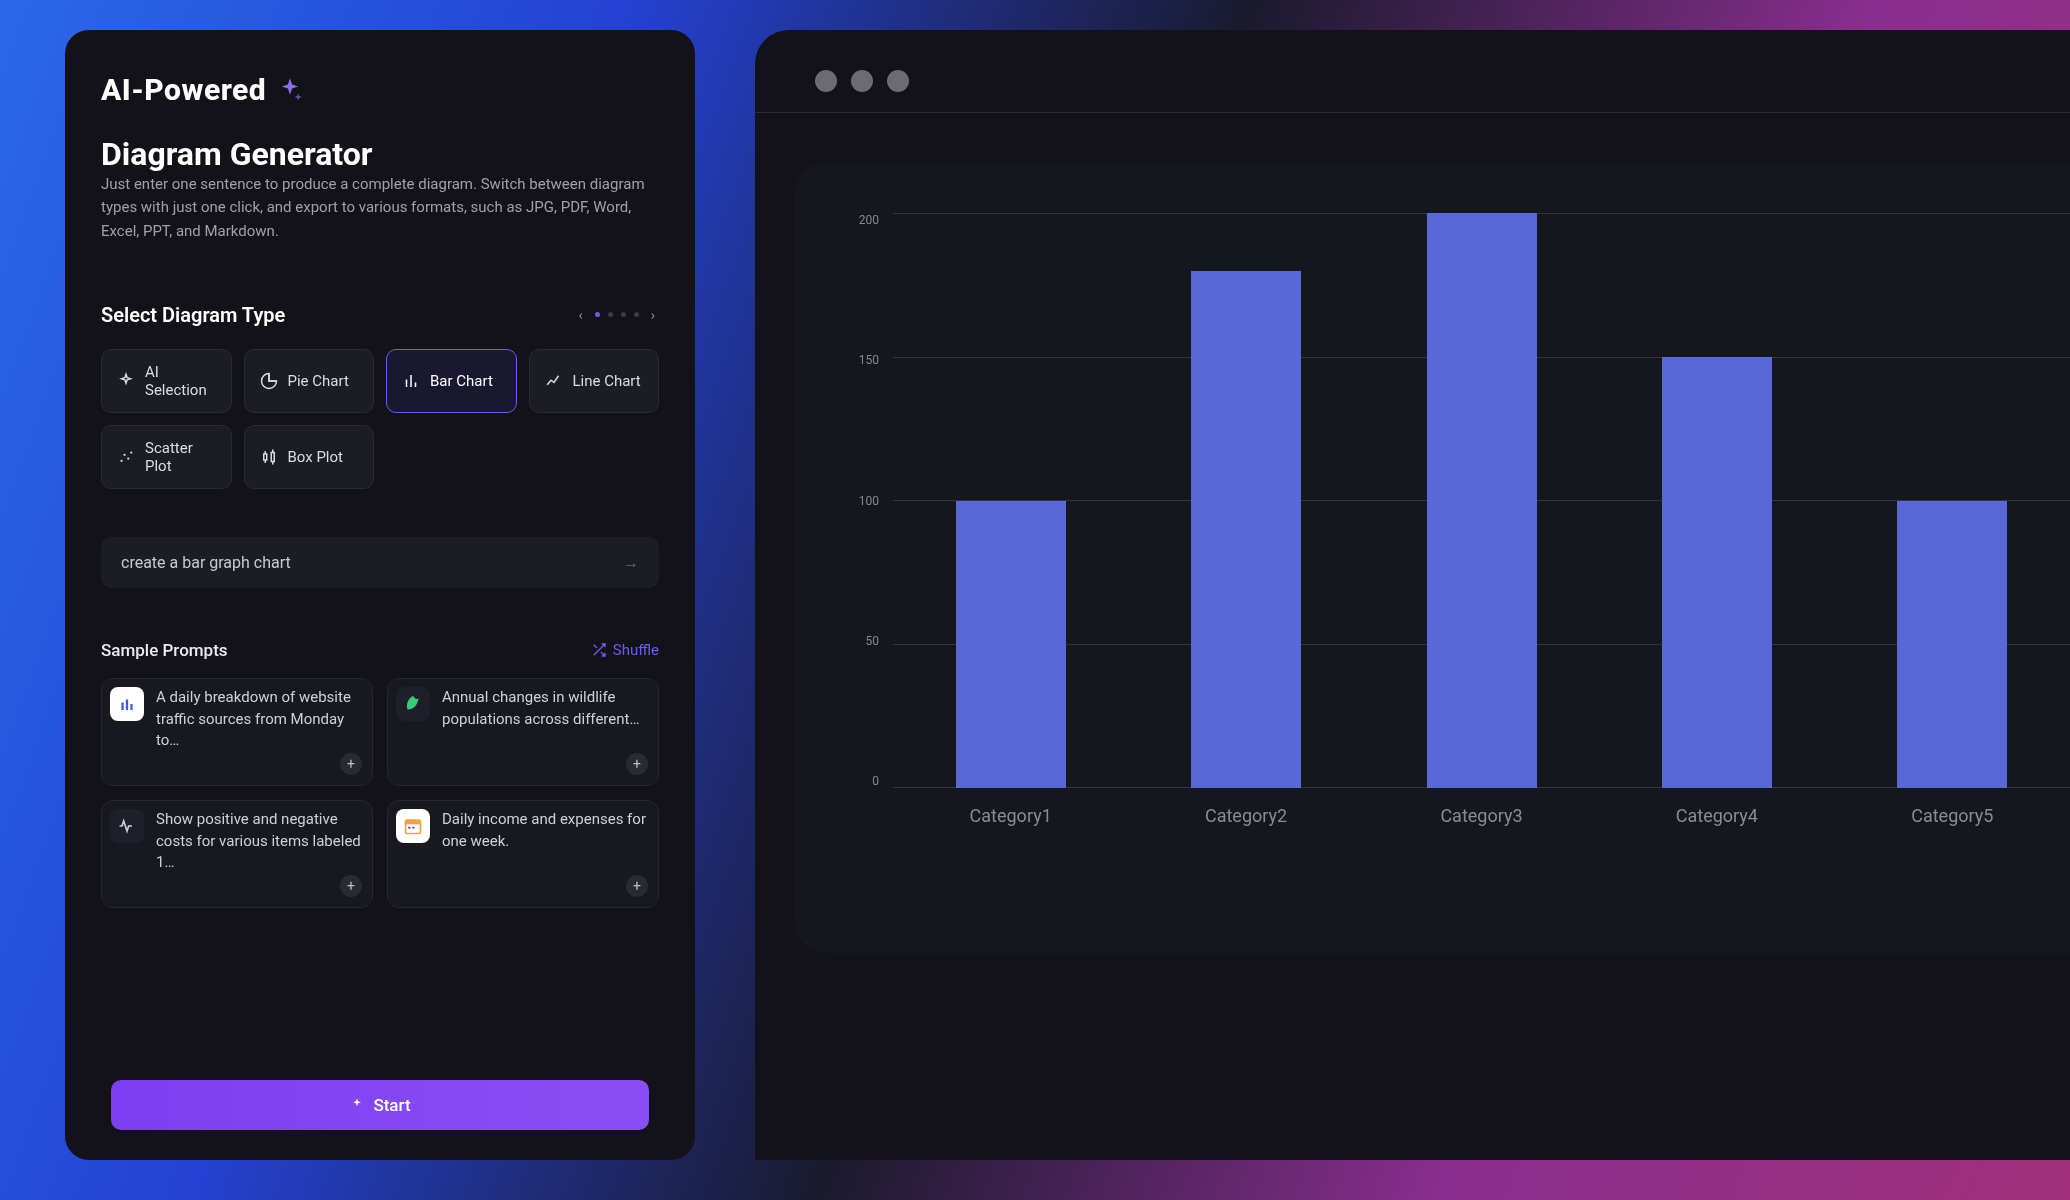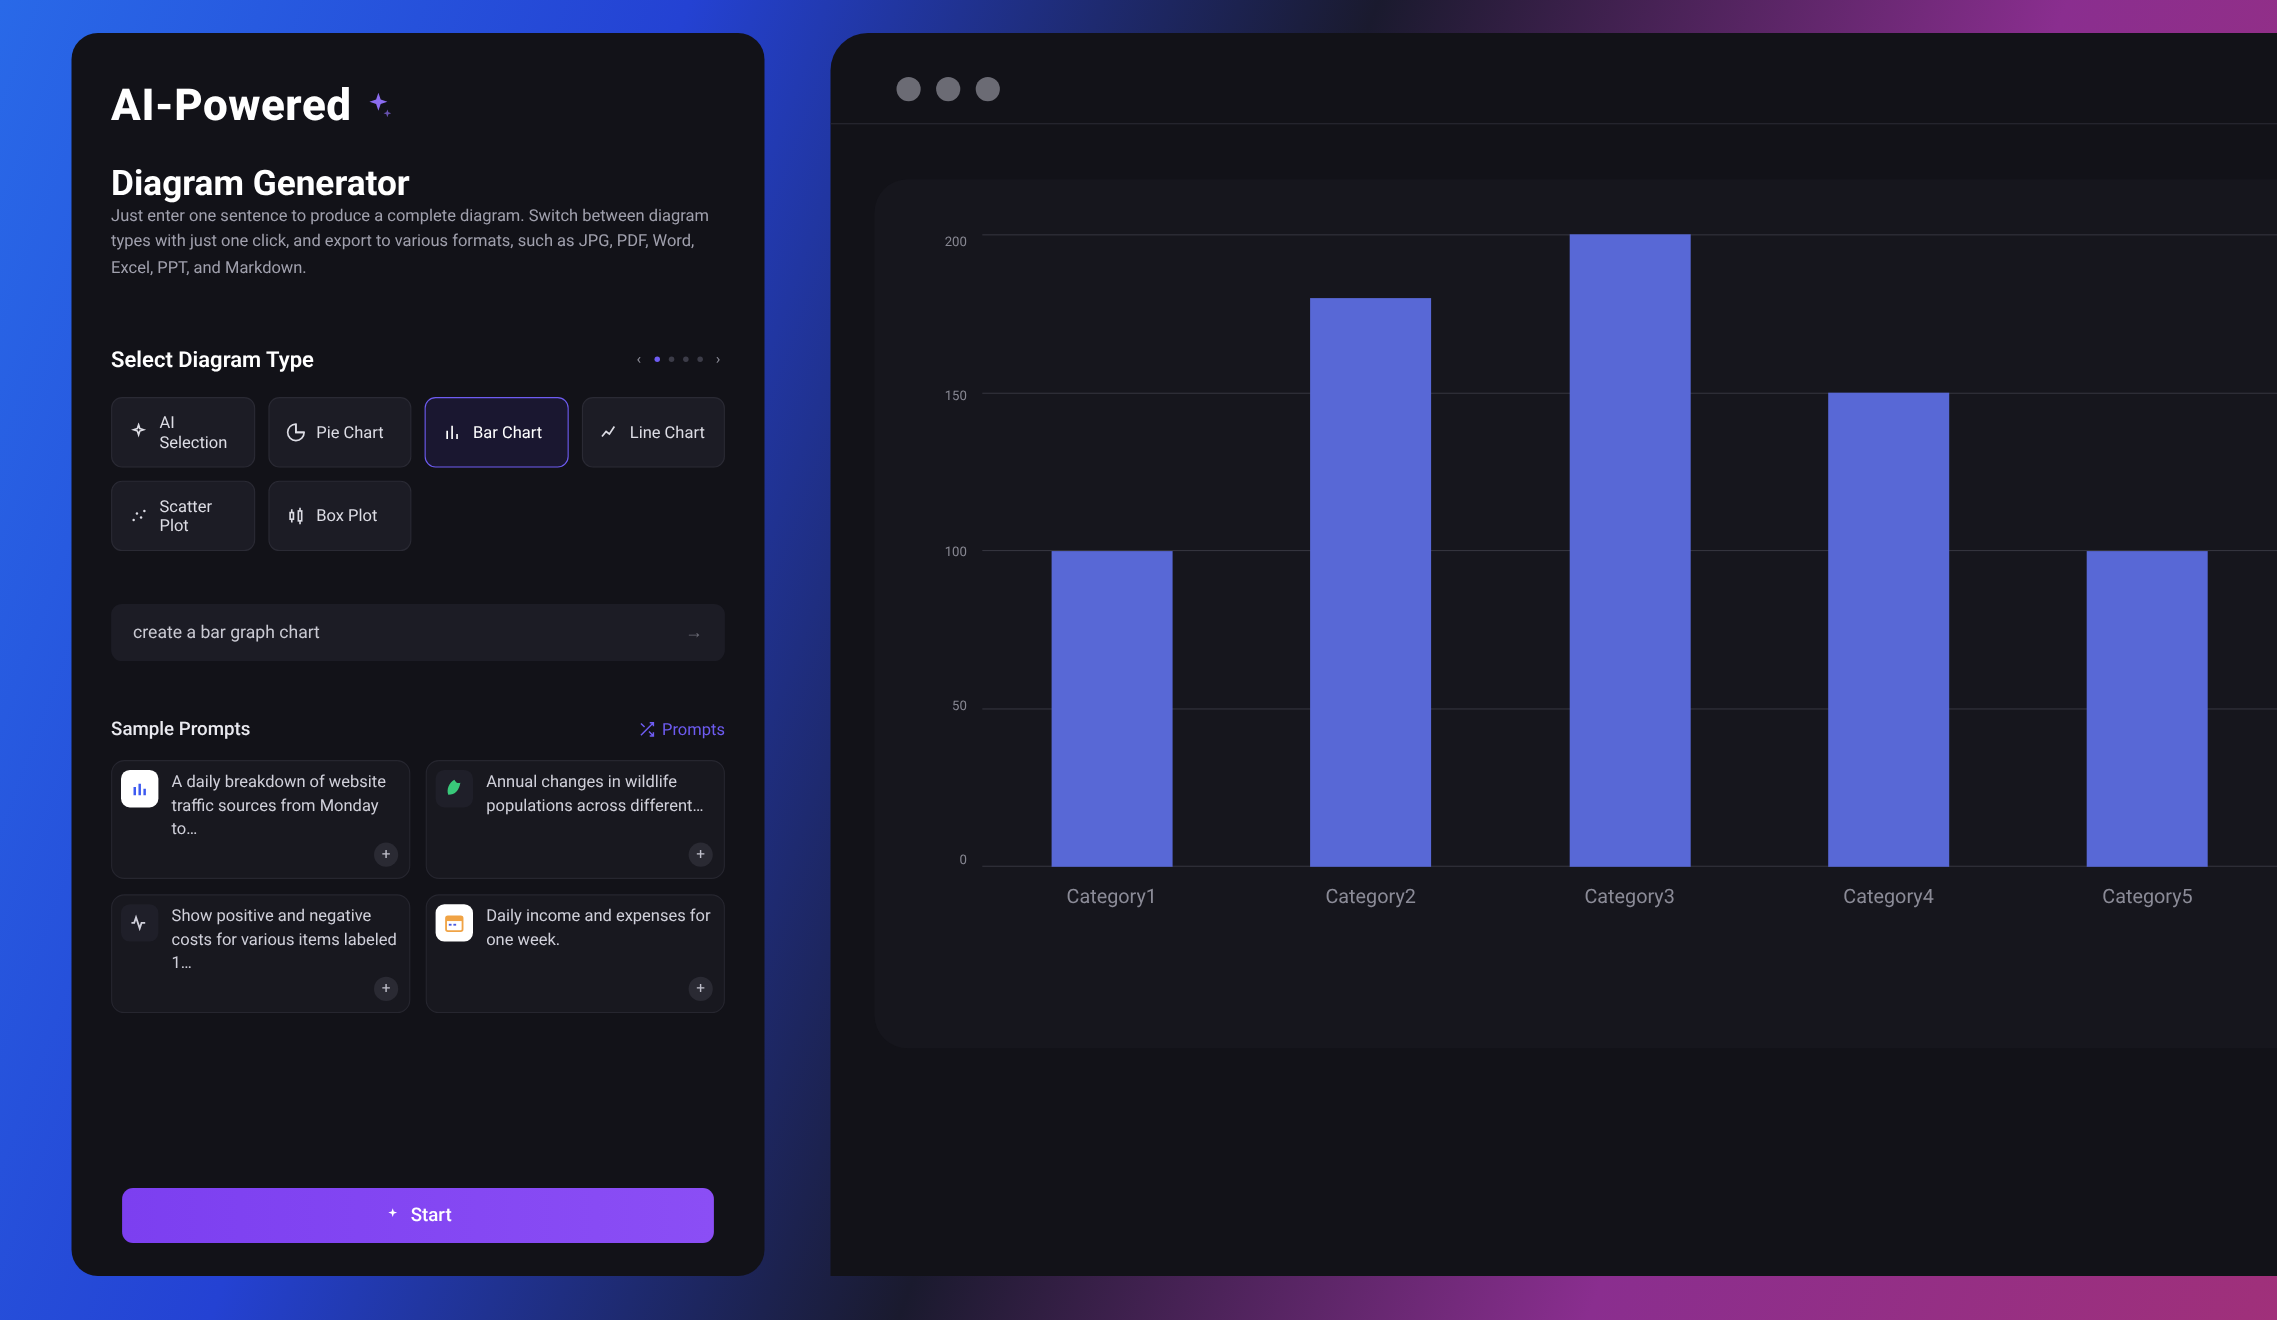--- a/index.html
+++ b/index.html
@@ -19,21 +19,21 @@
     width: 630px;
     height: 1130px;
     background: #121218;
     border-radius: 24px;
     padding: 42px 36px 30px 36px;
     display: flex;
     flex-direction: column;
     color: #fff;
   }
   .brand-row { display: flex; align-items: center; gap: 10px; margin-bottom: 28px; }
-  .brand-text { font-size: 40px; font-weight: 800; letter-spacing: .5px; }
+  .brand-text { font-size: 30px; font-weight: 800; letter-spacing: .5px; }
   .sparkle { width: 28px; height: 28px; color: #8b6cf0; }
   .title { font-size: 32px; font-weight: 700; }
   .desc { font-size: 15px; color: #a0a0ad; line-height: 1.55; margin-bottom: 60px; max-width: 560px; }
 
   .section-row { display: flex; align-items: center; justify-content: space-between; margin-bottom: 22px; }
   .section-title { font-size: 20px; font-weight: 600; }
   .pager { display: flex; align-items: center; gap: 8px; }
   .pager .dot { width: 5px; height: 5px; border-radius: 50%; background: #3c3c48; }
   .pager .dot.active { background: #6e5cf2; }
   .pager .chev { color: #8a8a95; font-size: 14px; cursor: pointer; padding: 0 4px; }
@@ -208,21 +208,21 @@
     <span>create a bar graph chart</span>
     <span class="arrow">→</span>
   </div>
 
   <div class="samples-head">
     <div class="samples-title">Sample Prompts</div>
     <div class="shuffle">
       <svg width="16" height="16" viewBox="0 0 24 24" fill="none" stroke="currentColor" stroke-width="2">
           <path d="M16 3h5v5M4 20L21 3M21 16v5h-5M15 15l6 6M4 4l5 5"></path>
         </svg>
-      <span>Prompts</span>
+      <span>Shuffle</span>
     </div>
   </div>
 
   <div class="sample-grid">
     <div class="sample-card">
       <div class="sample-icon white">
         <svg width="18" height="18" viewBox="0 0 24 24" fill="none" stroke="currentColor" stroke-width="3">
             <path d="M6 20V10M12 20V6M18 20v-8"></path>
           </svg>
       </div>

